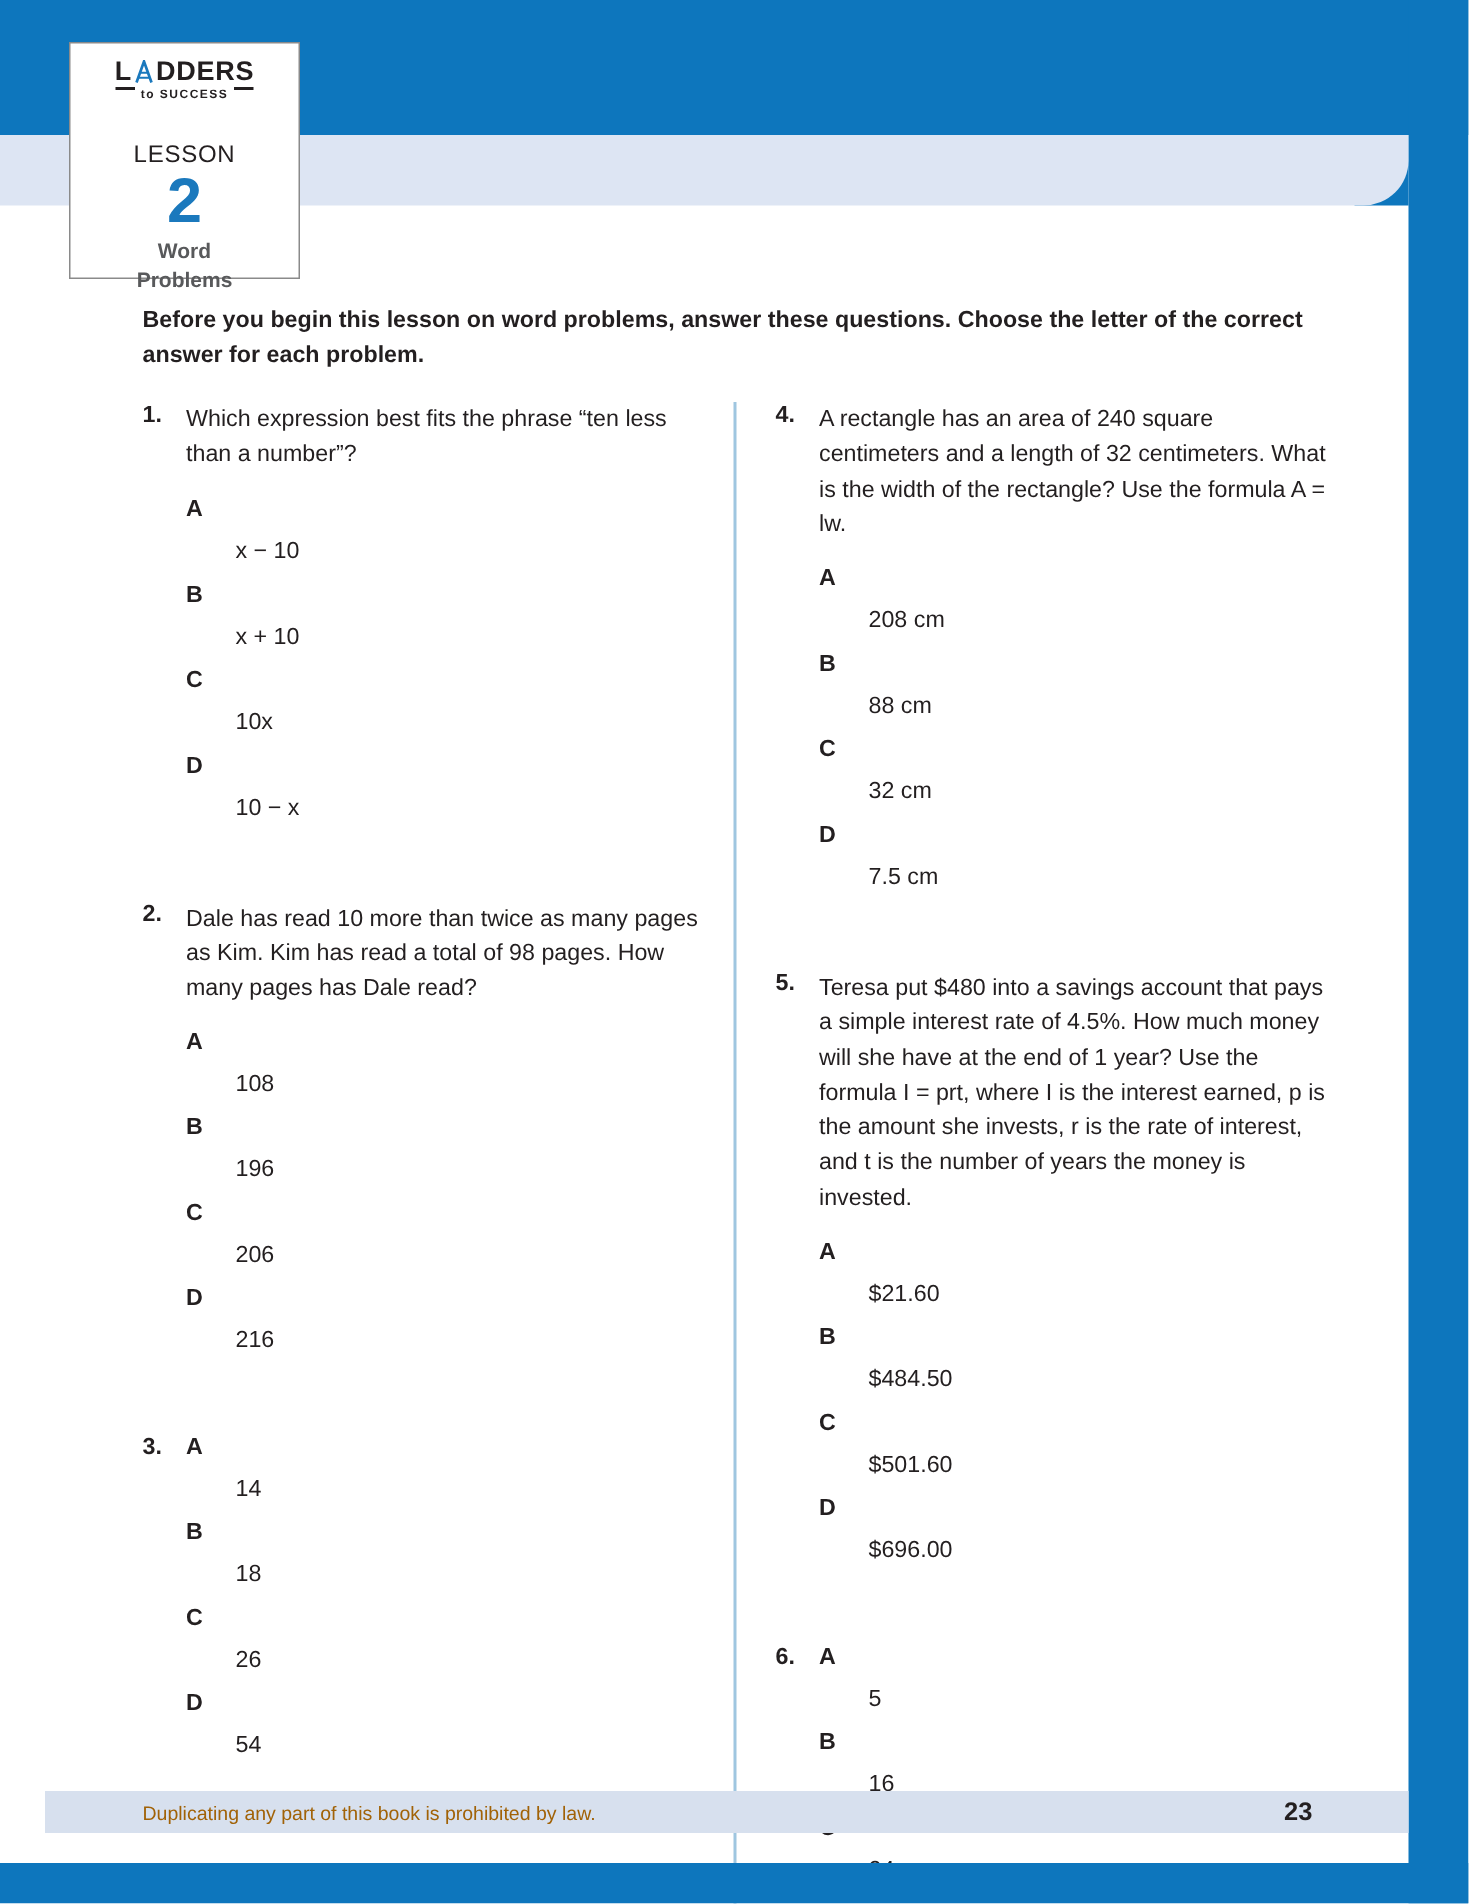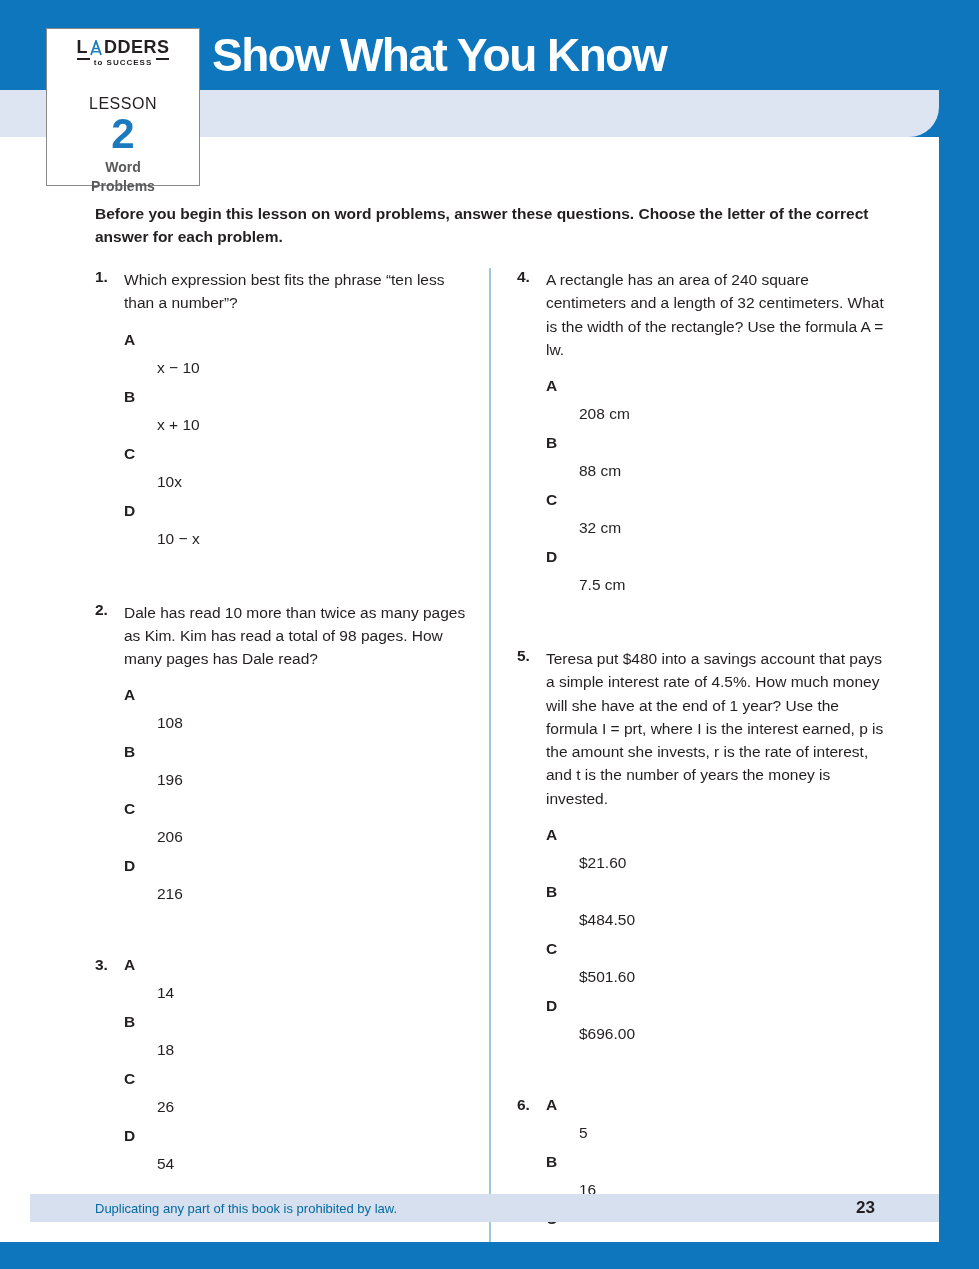--- a/index.html
+++ b/index.html
@@ -53,34 +53,33 @@
   .qtext { line-height: 1.5; margin-bottom: 16px; }
   .opt { display: flex; margin: 0 0 11px 0; }
   .opt-letter { width: 33px; font-weight: bold; flex-shrink: 0; }
   .opt-text { white-space: nowrap; margin-top: 28px; }
 
   
   .footer-band {
     position: absolute; left: 30px; right: 40px; bottom: 47px; height: 28px;
     background: #d7e0ee; display: flex; align-items: center;
   }
-  .footer-notice { margin-left: 65px; color: #0369a1; font-size: 13px; }
+  .footer-notice { margin-left: 65px; color: #a16207; font-size: 13px; }
   .footer-page { margin-left: auto; margin-right: 64px; font-weight: bold; font-size: 17px; color: #231f20; }
 </style>
 </head>
 <body>
 
 <div class="page">
 
   <div class="header-bar"></div>
   <div class="side-strip"></div>
   <div class="band-backer"></div>
   <div class="band"></div>
 
-  <div class="title">Show What You Know</div>
 
   <div class="lesson-box">
     <div class="brand">
       <span>L</span>
       <svg width="14" height="16" viewBox="0 0 14 16" aria-hidden="true">
         <path d="M2 15 L7 1 L12 15" fill="none" stroke="#1b79bd" stroke-width="1.8"></path>
         <line x1="4.4" y1="8.5" x2="9.6" y2="8.5" stroke="#1b79bd" stroke-width="1.4"></line>
         <line x1="3.3" y1="11.8" x2="10.7" y2="11.8" stroke="#1b79bd" stroke-width="1.4"></line>
       </svg>
       <span>DDERS</span>

